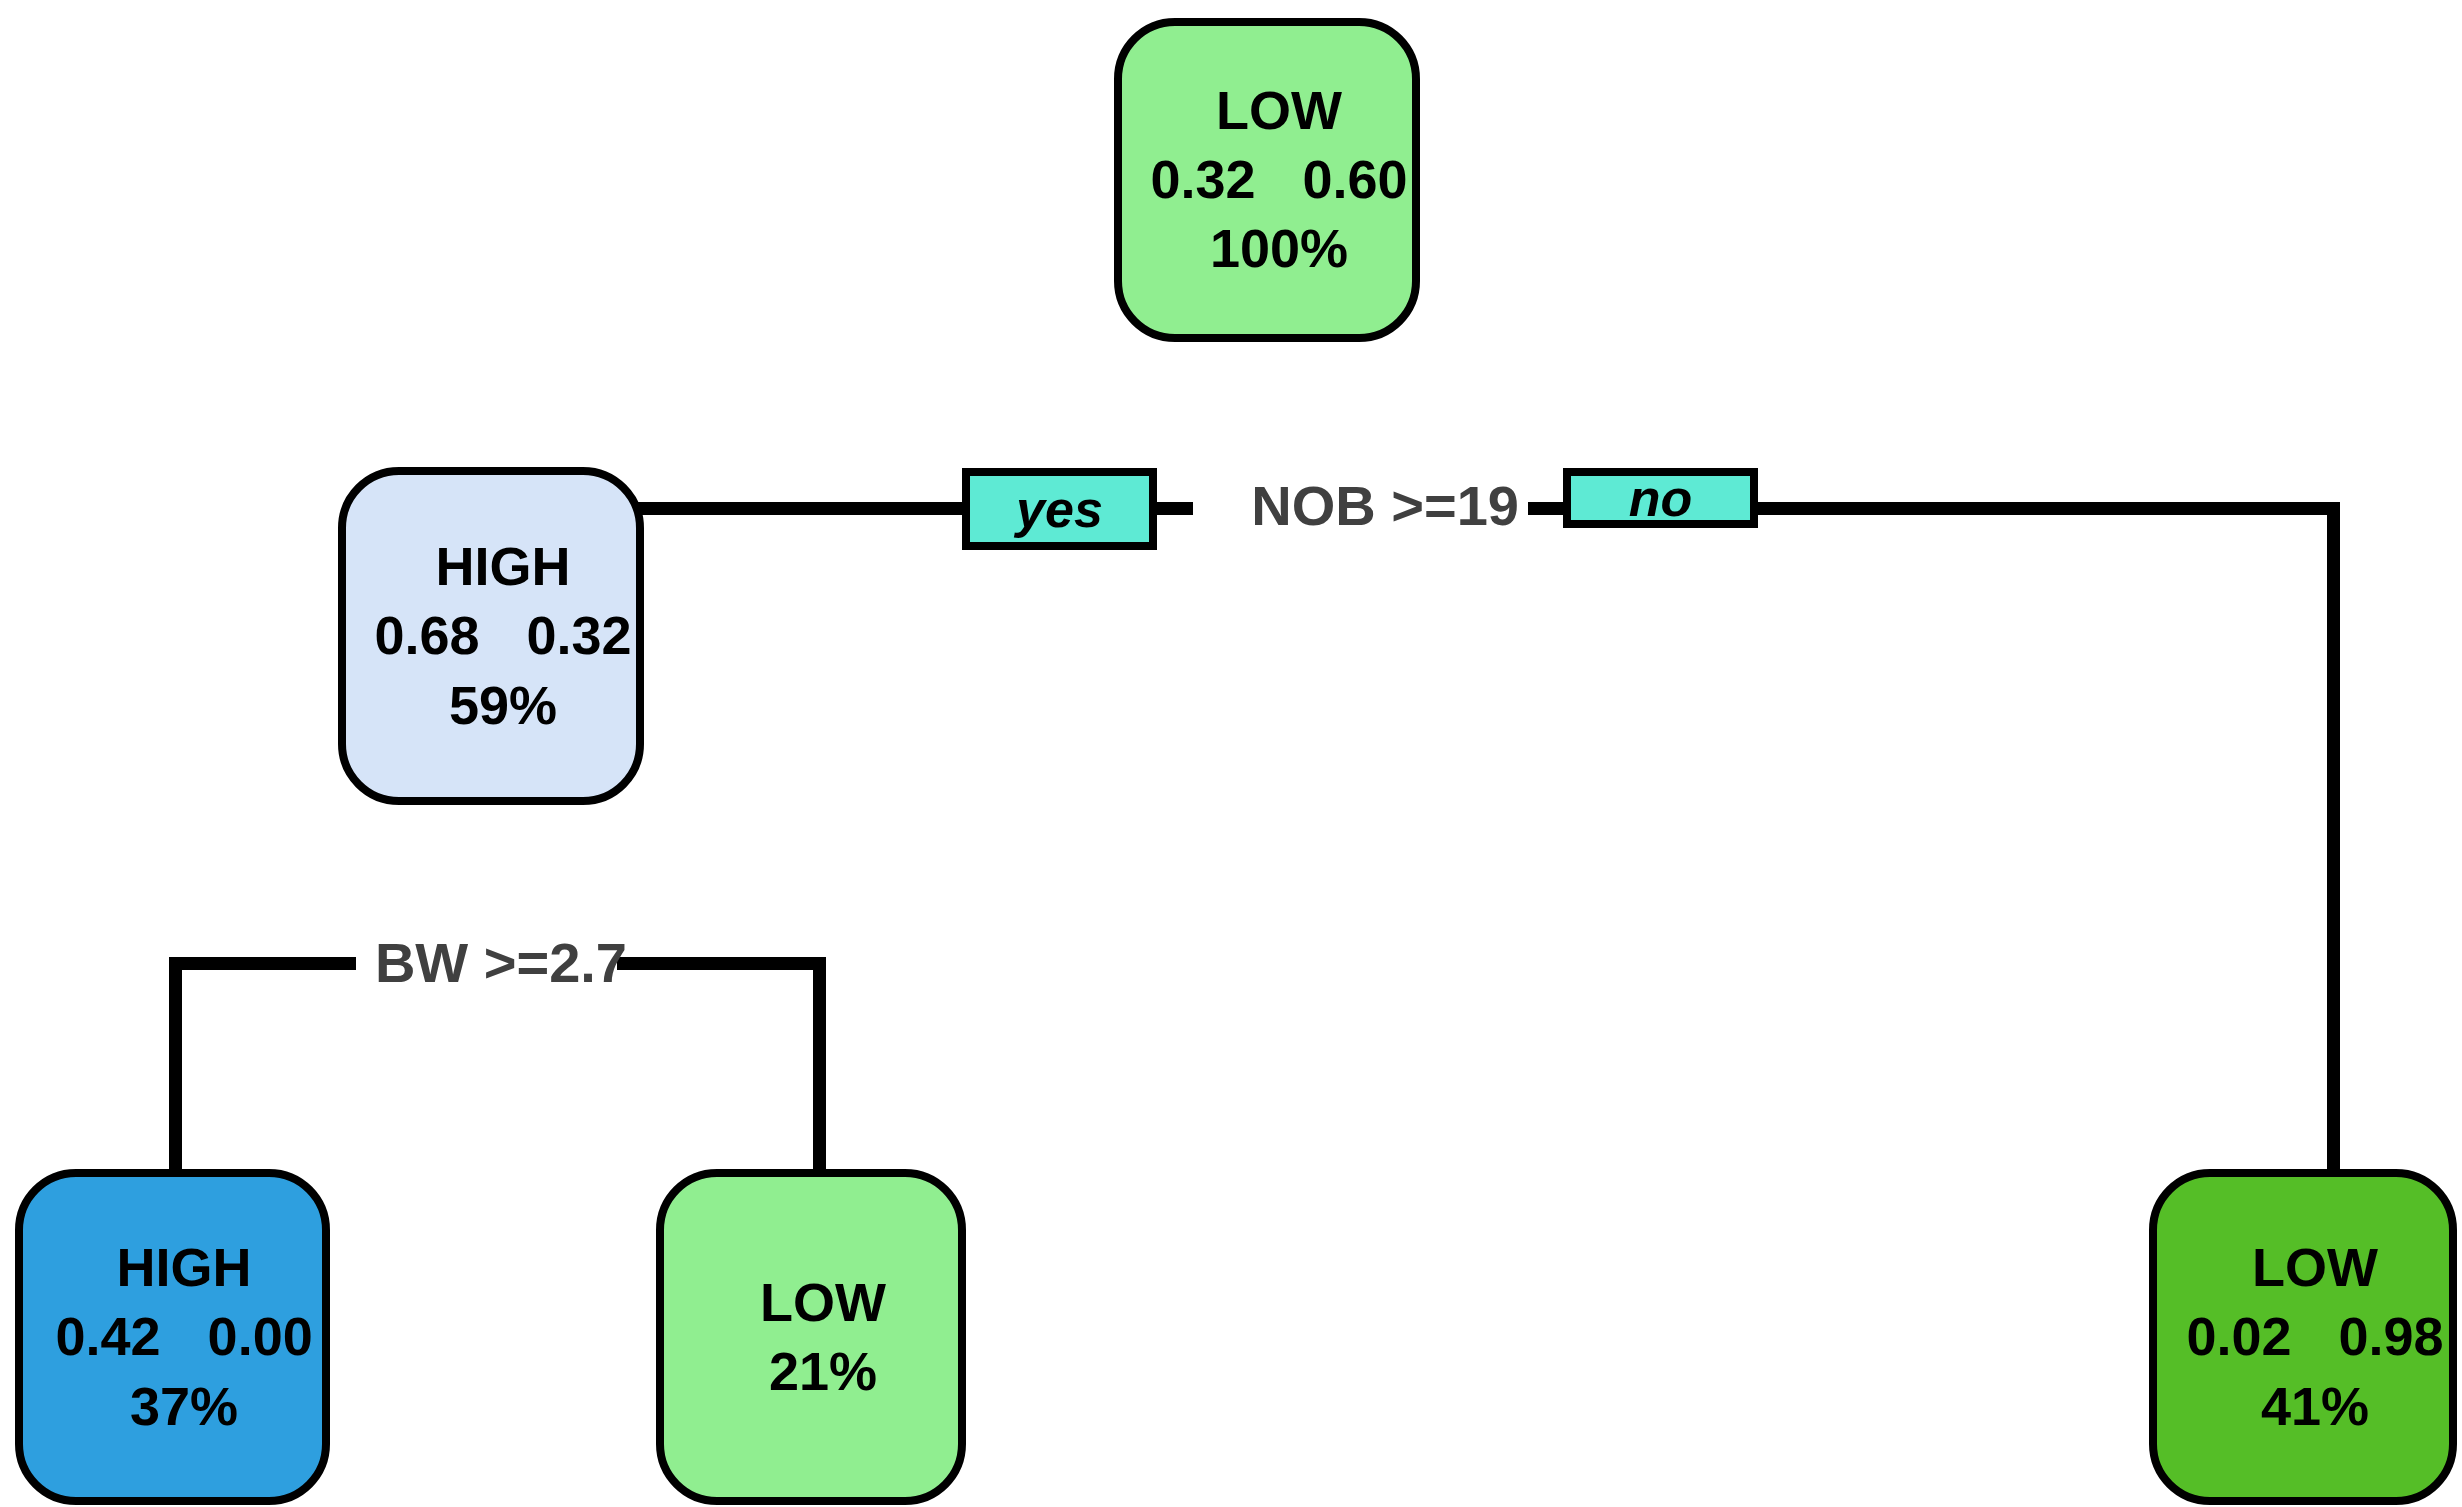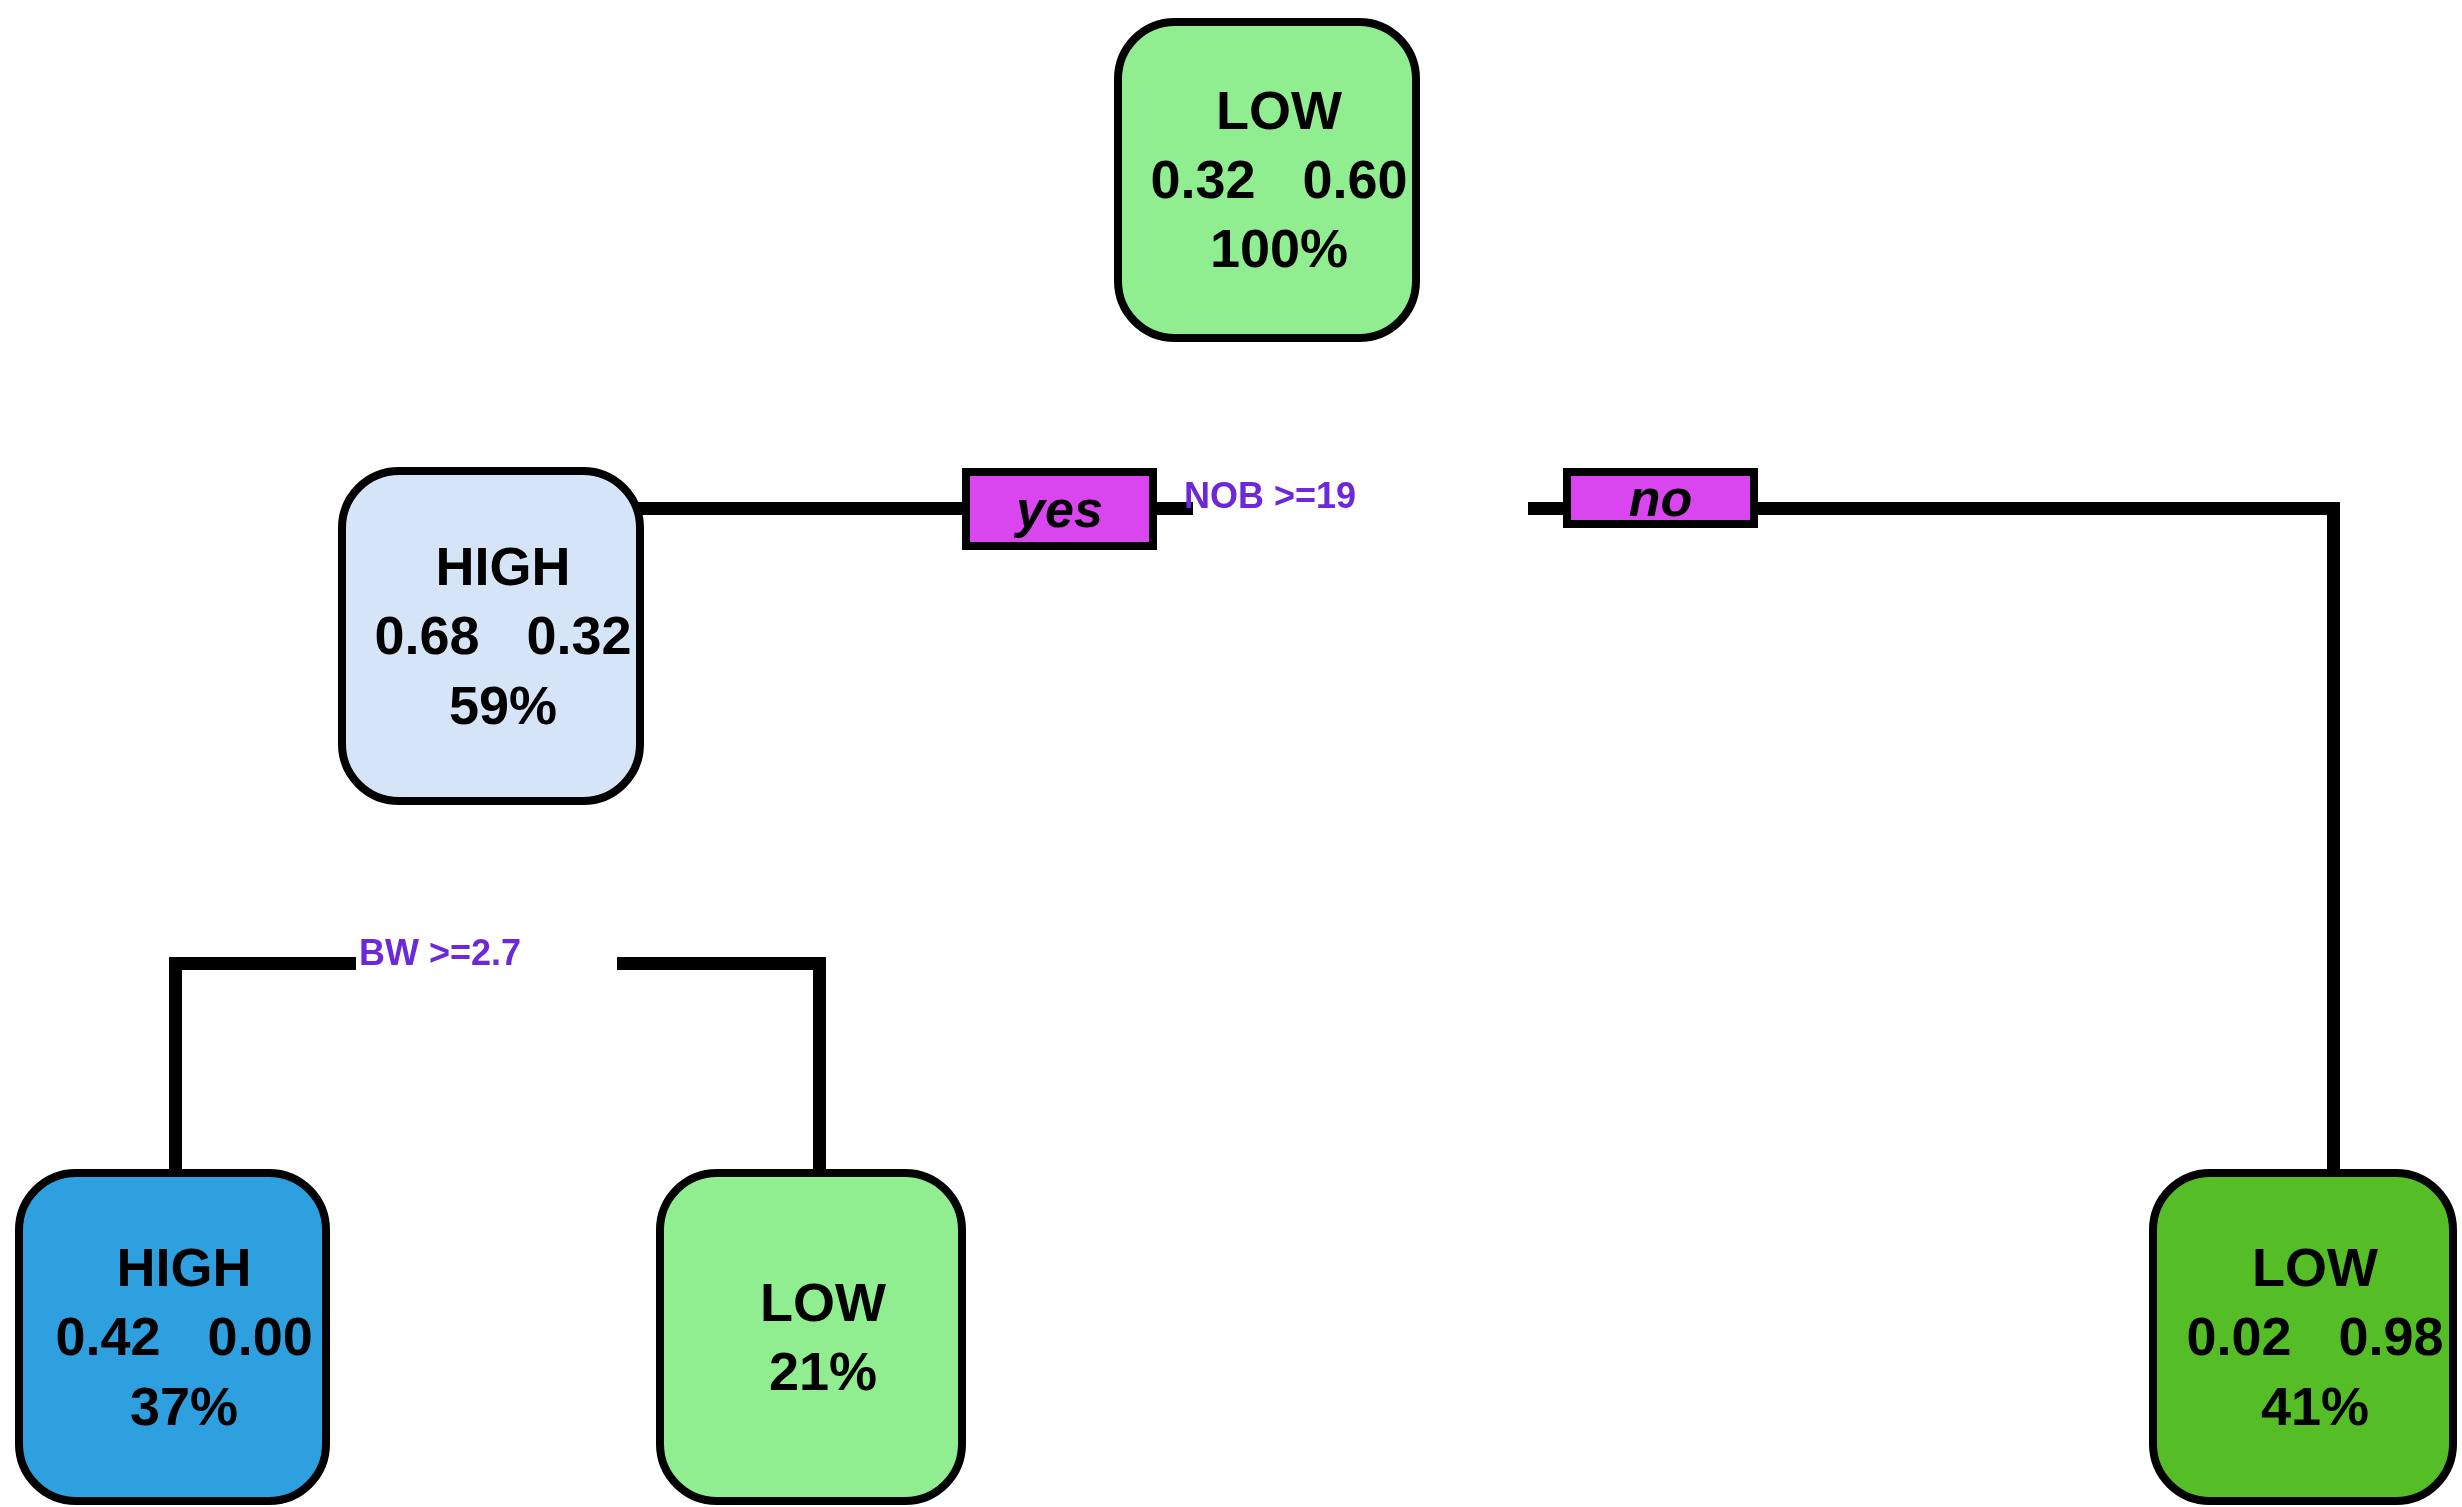--- a/index.html
+++ b/index.html
@@ -37,36 +37,36 @@
     justify-content: center;
   }
   .hline, .vline {
     position: absolute;
     background: #000000;
   }
   .yn-box {
     position: absolute;
     box-sizing: border-box;
     border: 8.7px solid #000000;
-    background: #d946ef;
+    background: #5eead4;
     display: flex;
     align-items: center;
     justify-content: center;
     font-weight: bold;
     font-style: italic;
     font-size: 52px;
     color: #000000;
   }
   .split-label {
     position: absolute;
     font-weight: bold;
-    font-size: 36px;
+    font-size: 56px;
     line-height: 1;
-    color: #6d28d9;
-    text-align: left;
+    color: #404040;
+    text-align: right;
     white-space: nowrap;
   }
 </style>
 </head>
 <body>
 
 <div id="canvas">
 
   <div class="hline" style="left:636px; top:502px; width:330px; height:13px;"></div>
   <div class="hline" style="left:1155px; top:502px; width:38px; height:13px;"></div>

